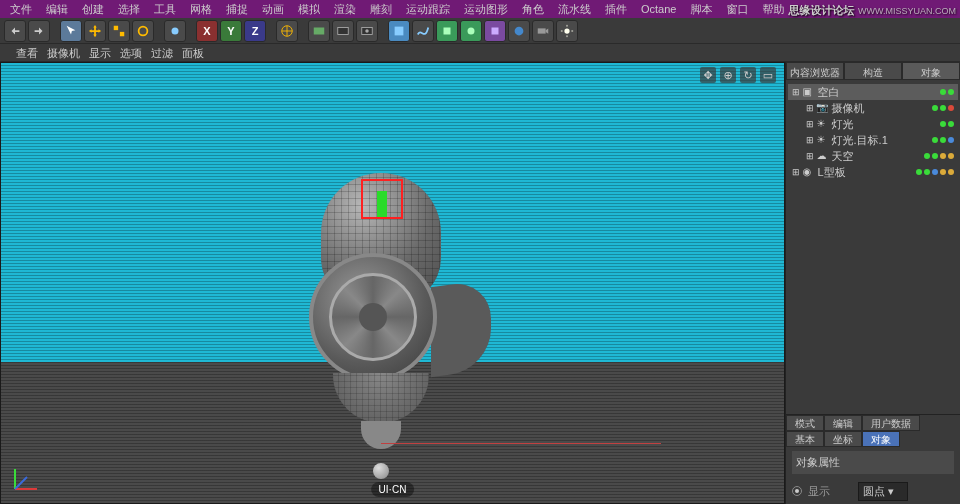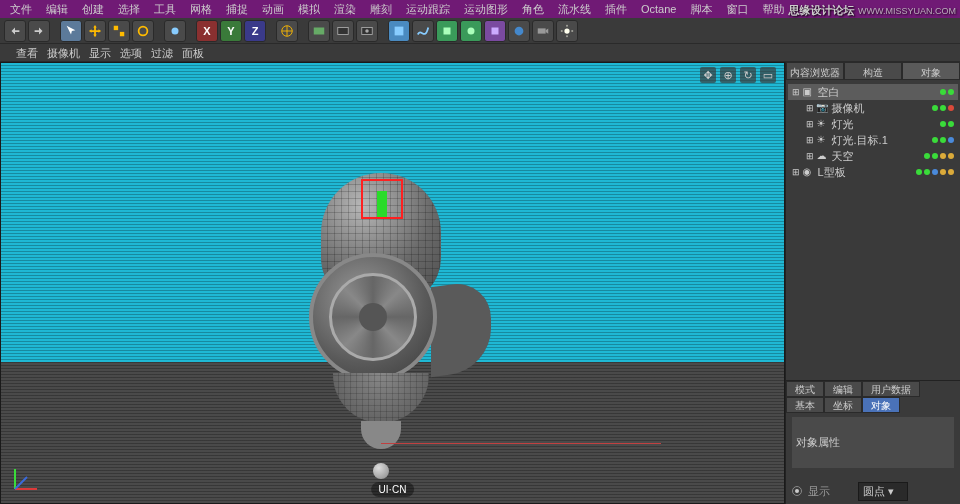--- a/index.html
+++ b/index.html
@@ -321,21 +321,21 @@
           <div class="attr-tab">模式</div>
           <div class="attr-tab">编辑</div>
           <div class="attr-tab">用户数据</div>
         </div>
       <div class="attr-sub" id="asubtabs">
           <span class="">基本</span>
           <span class="">坐标</span>
           <span class="active">对象</span>
         </div>
       <div class="attr-body">
-        <div style="background:#4a4a4a;padding:18px 4px;margin-bottom:14px">对象属性</div>
+        <div style="background:#4a4a4a;padding:4px 4px;margin-bottom:8px">对象属性</div>
         <div id="arows">
             <div class="attr-line">
               <span class="radio on"></span>
               <span class="lbl">显示</span>
               <span class="val">圆点 ▾</span>
             </div>
           </div>
       </div>
     </div>
   </div>

